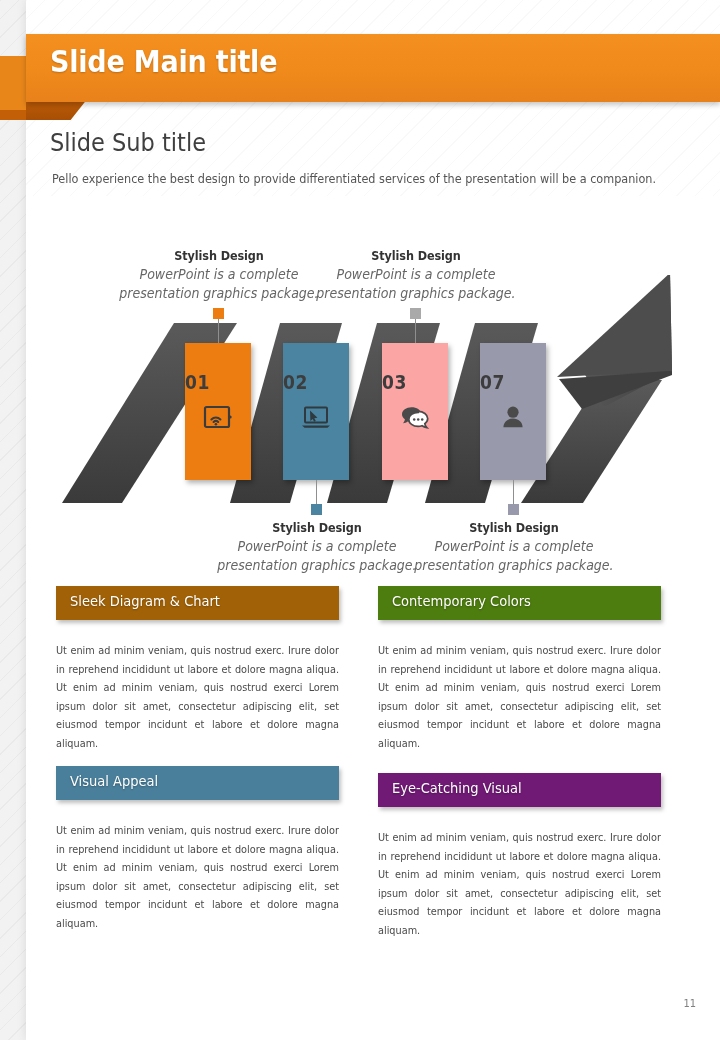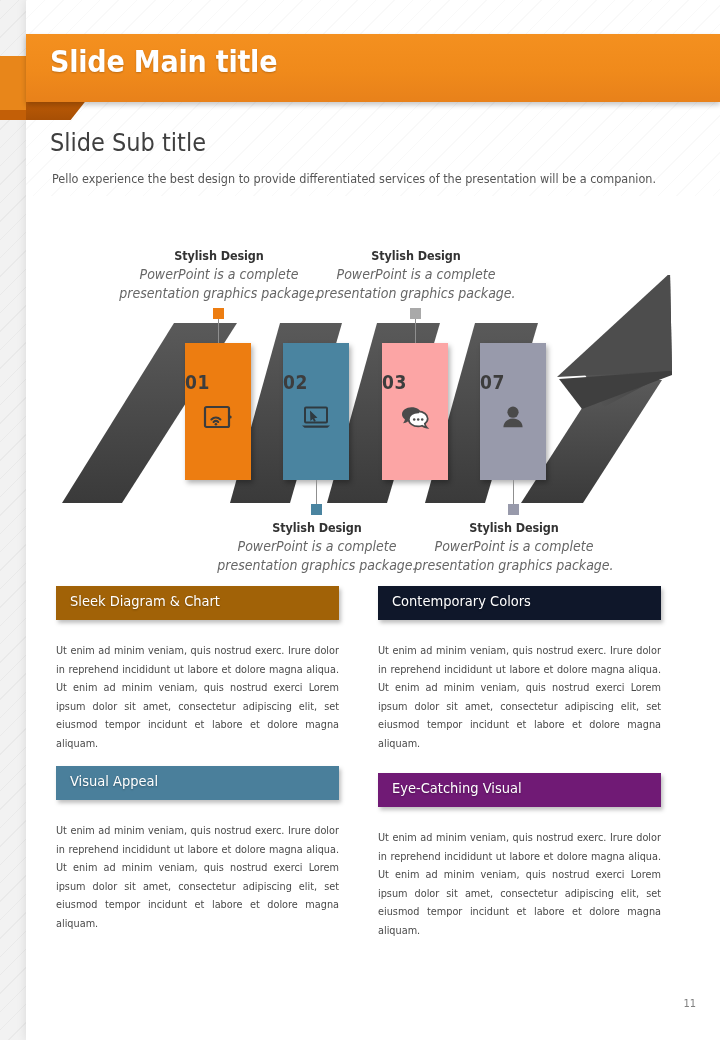--- a/index.html
+++ b/index.html
@@ -295,21 +295,21 @@
   </div>
 
   <div class="card" style="left:56px;top:586px;width:283px;">
     <div class="hd" style="background:#a16207;">
       <span>Sleek Diagram &amp; Chart</span>
     </div>
     <div class="bd">Ut enim ad minim veniam, quis nostrud exerc. Irure dolor in reprehend incididunt ut labore et dolore magna aliqua. Ut enim ad minim veniam, quis nostrud exerci   Lorem ipsum dolor sit amet, consectetur adipiscing elit, set eiusmod tempor incidunt et labore et dolore magna aliquam.</div>
   </div>
 
   <div class="card" style="left:378px;top:586px;width:283px;">
-    <div class="hd" style="background:#0f172a;padding-left:21px;">
+    <div class="hd" style="background:#4d7c0f;padding-left:21px;">
       <span>Contemporary Colors</span>
     </div>
     <div class="bd">Ut enim ad minim veniam, quis nostrud exerc. Irure dolor in reprehend incididunt ut labore et dolore magna aliqua. Ut enim ad minim veniam, quis nostrud exerci   Lorem ipsum dolor sit amet, consectetur adipiscing elit, set eiusmod tempor incidunt et labore et dolore magna aliquam.</div>
   </div>
 
   <div class="card" style="left:56px;top:751px;width:283px;margin-top:15px;">
     <div class="hd" style="background:#4A7F9B;">
       <span>Visual Appeal</span>
     </div>
     <div class="bd">Ut enim ad minim veniam, quis nostrud exerc. Irure dolor in reprehend incididunt ut labore et dolore magna aliqua. Ut enim ad minim veniam, quis nostrud exerci   Lorem ipsum dolor sit amet, consectetur adipiscing elit, set eiusmod tempor incidunt et labore et dolore magna aliquam.</div>

